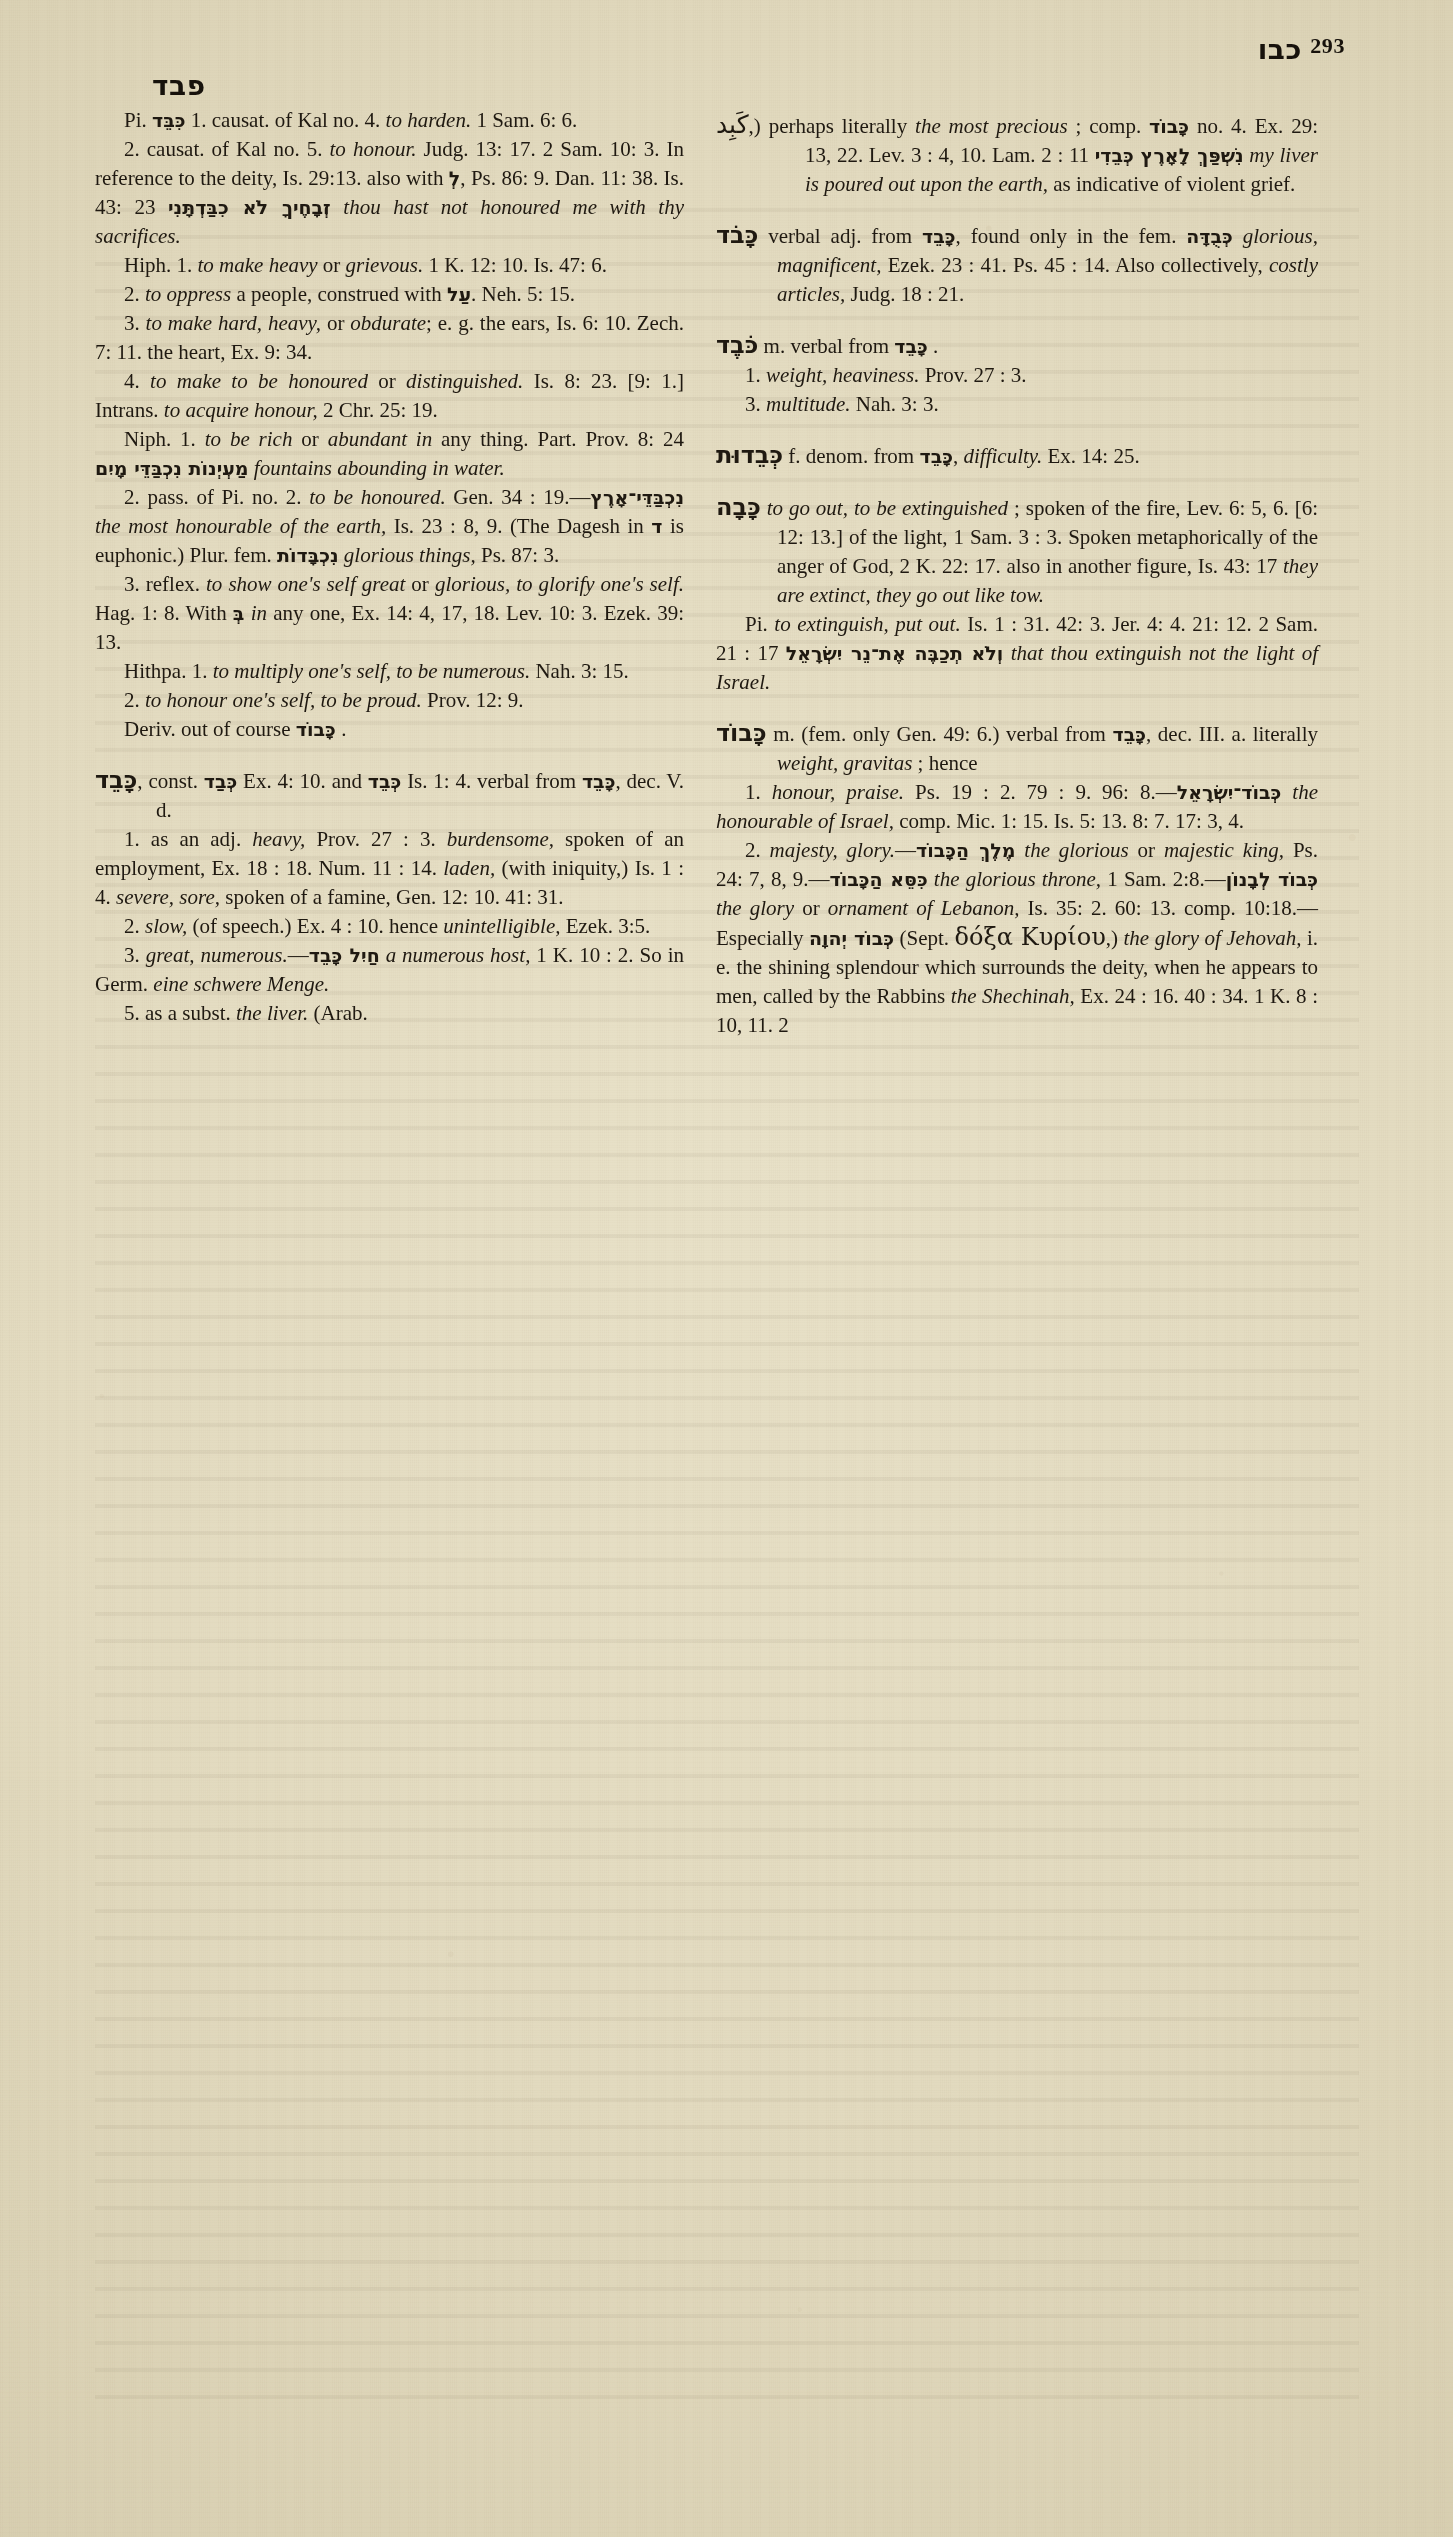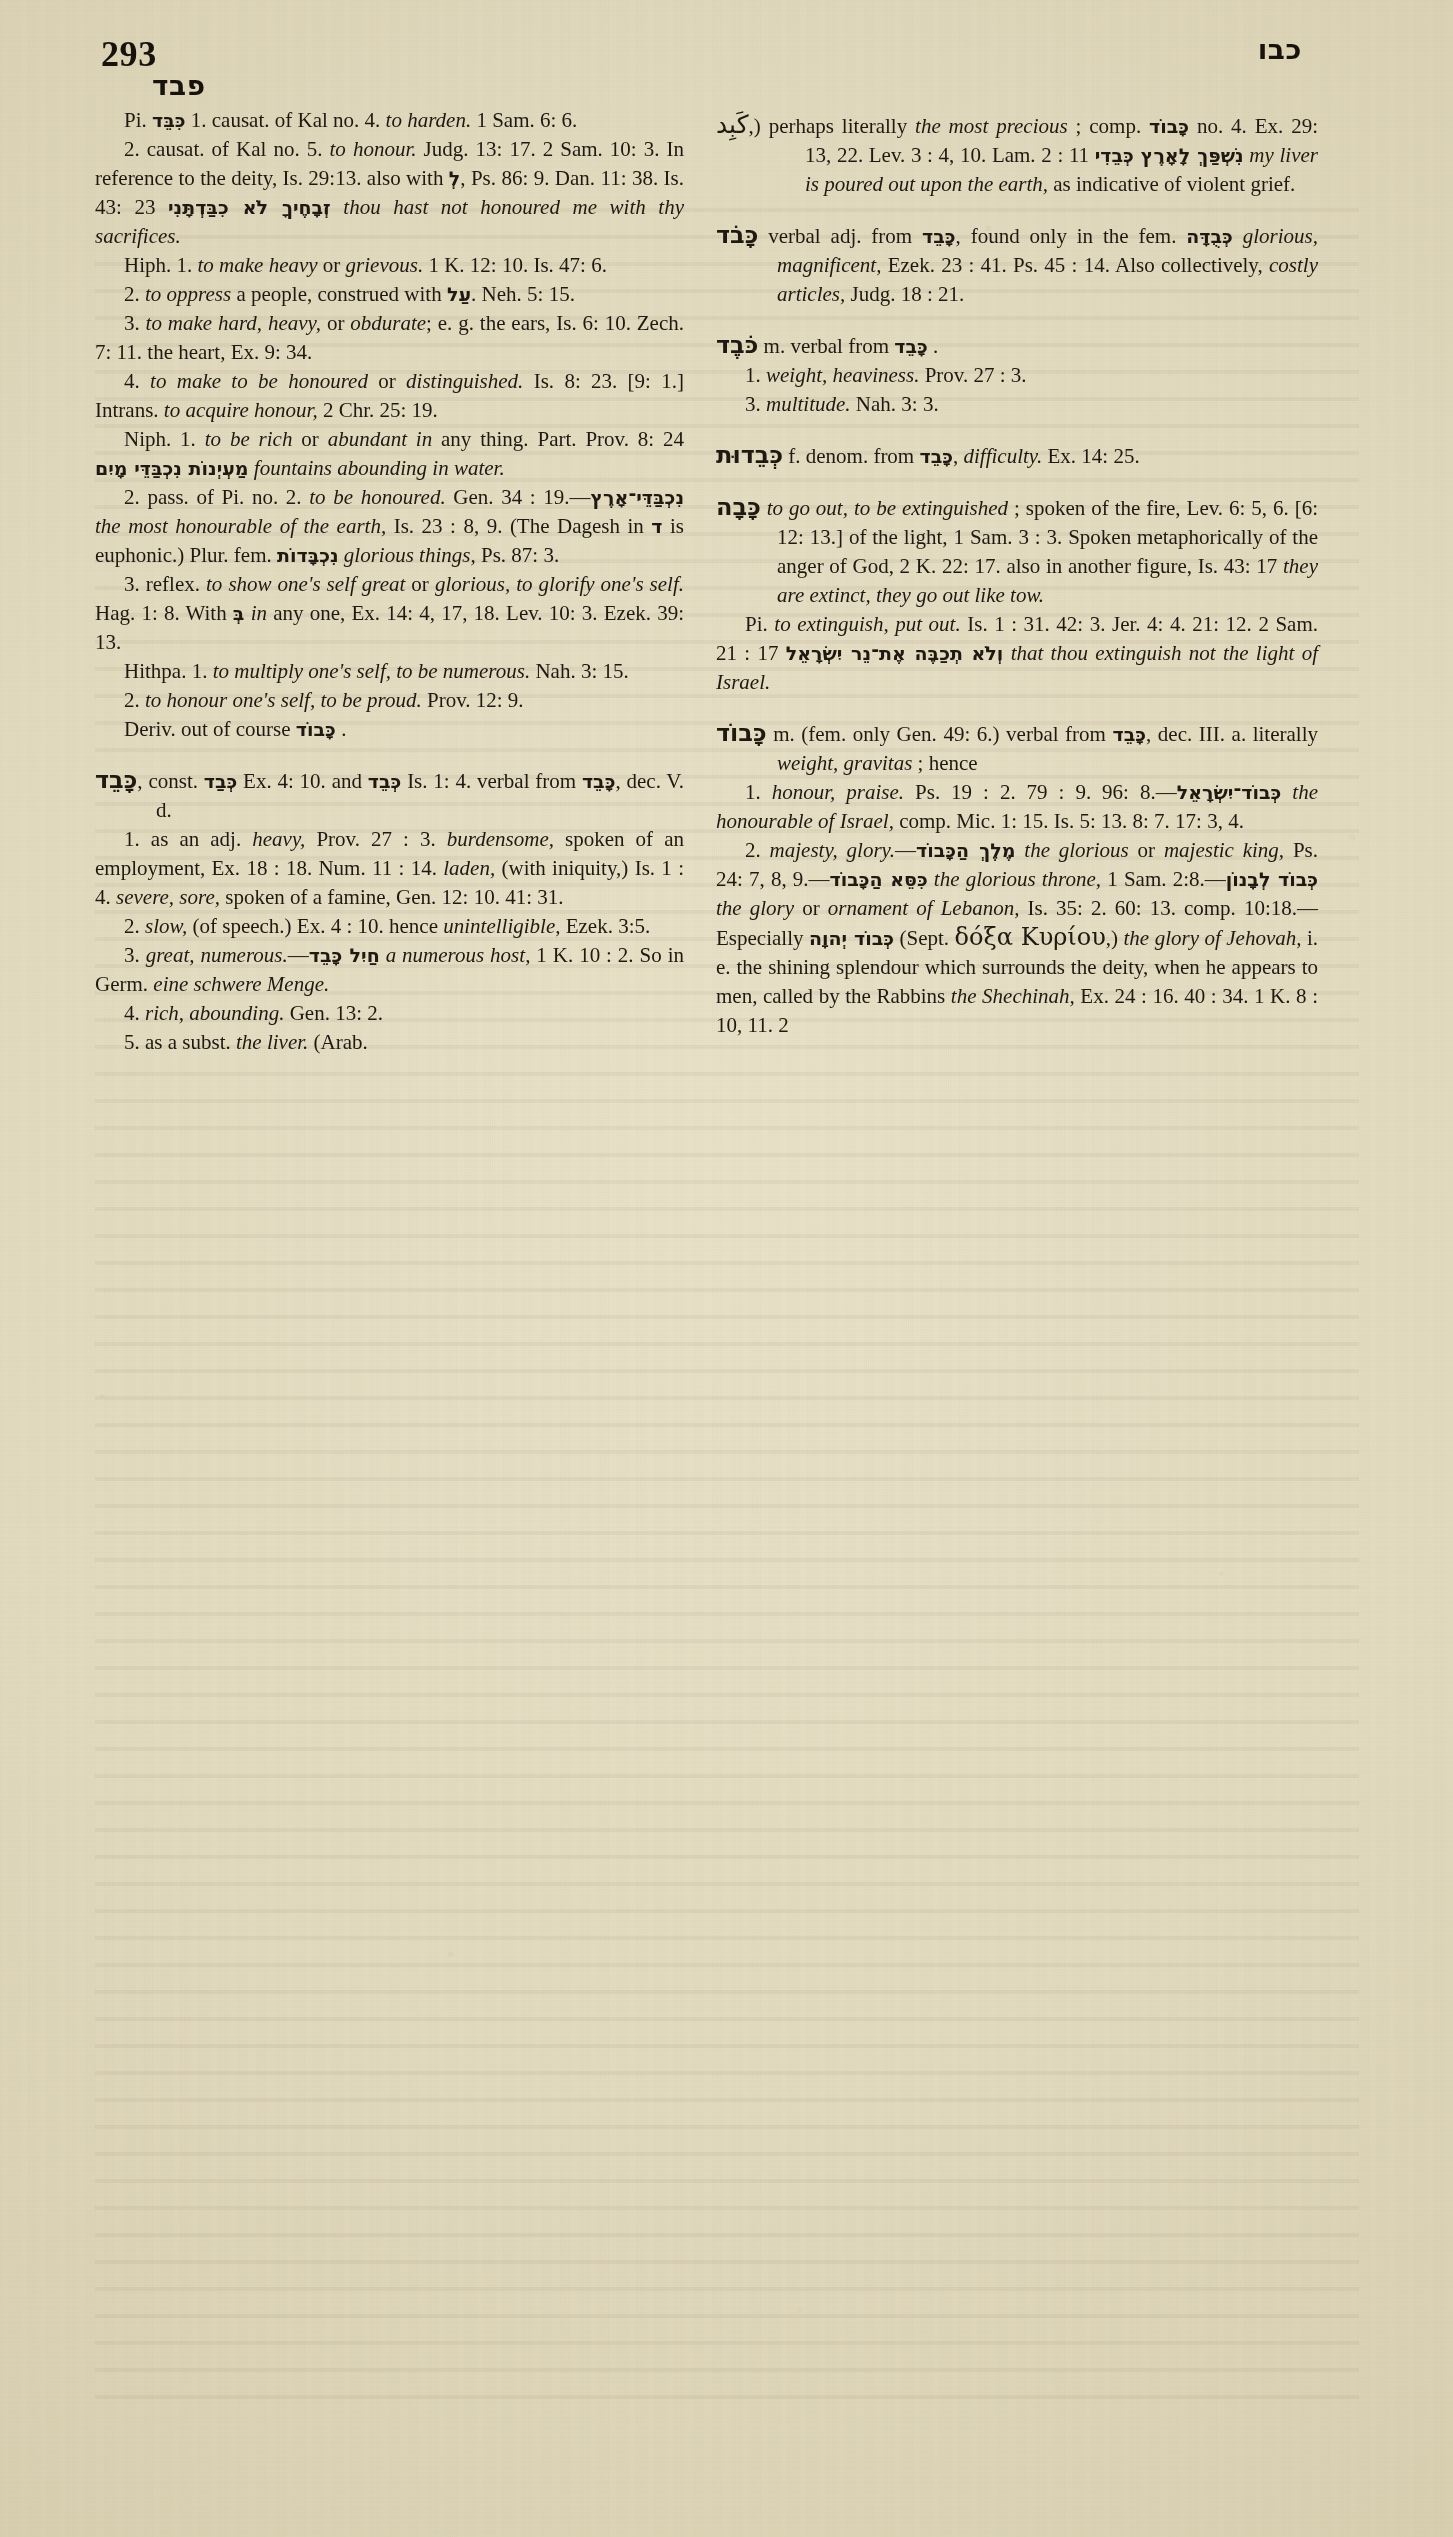--- a/index.html
+++ b/index.html
@@ -47,23 +47,23 @@
     position:absolute; top:33px; left:101px; right:101px; height:44px;
   }
   .head .hw{
     position:absolute; top:0; font-family:"DejaVu Sans", sans-serif;
     font-weight:700; font-size:28px; letter-spacing:0.6px;
     color:#1b1610; direction:rtl;
   }
   .head .hw.left { left:51px;margin-top:36px; }
   .head .hw.right{ right:51px; }
   .head .pageno{
-    position:absolute; left:0; right:8px; text-align:left;
+    position:absolute; left:0; right:8px; text-align:right;
     font-family:"Liberation Serif", serif; font-weight:700;
-    font-size:36px; color:#1b1610; letter-spacing:0.6px;
+    font-size:22px; color:#1b1610; letter-spacing:0.6px;
   }
 
   
   .cols{
     position:absolute; top:106px; left:95px; right:89px; bottom:25px;
     display:flex; gap:32px;
   }
   .col{ width:589px; position:relative; }
   .col.right{ width:602px; }
 
@@ -139,21 +139,20 @@
           <p class="para"><span>3. reflex. </span><span class="it">to show one's self great</span><span> or </span><span class="it">glorious, to glorify one's self.</span><span> Hag. 1: 8.  With </span><span class="heb">בְּ</span><span class="it"> in</span><span> any one, Ex. 14: 4, 17, 18. Lev. 10: 3. Ezek. 39: 13.</span></p>
           <p class="para"><span>Hithpa. 1. </span><span class="it">to multiply one's self, to be numerous.</span><span> Nah. 3: 15.</span></p>
           <p class="para"><span>2. </span><span class="it">to honour one's self, to be proud.</span><span> Prov. 12: 9.</span></p>
           <p class="para"><span>Deriv. out of course </span><span class="heb">כָּבוֹד</span><span> .</span></p>
         </div>
       <div>
           <p class="para entry"><span class="hebhead">כָּבֵד</span><span>, const. </span><span class="heb">כְּבַד</span><span> Ex. 4: 10. and </span><span class="heb">כְּבֵד</span><span> Is. 1: 4. verbal from </span><span class="heb">כָּבֵד</span><span>, dec. V. d.</span></p>
           <p class="para"><span>1. as an adj. </span><span class="it">heavy,</span><span> Prov. 27 : 3. </span><span class="it">burdensome,</span><span> spoken of an employment, Ex. 18 : 18. Num. 11 : 14. </span><span class="it">laden,</span><span> (with iniquity,) Is. 1 : 4. </span><span class="it">severe, sore,</span><span> spoken of a famine, Gen. 12: 10. 41: 31.</span></p>
           <p class="para"><span>2. </span><span class="it">slow,</span><span> (of speech.) Ex. 4 : 10. hence </span><span class="it">unintelligible,</span><span> Ezek. 3:5.</span></p>
           <p class="para"><span>3. </span><span class="it">great, numerous.</span><span>—</span><span class="heb">חַיִל כָּבֵד</span><span class="it"> a numerous host,</span><span> 1 K. 10 : 2.  So in Germ. </span><span class="it">eine schwere Menge.</span></p>
-          <p class="para"><span>4. </span><span class="it">rich, abounding.</span><span> Gen. 13: 2.</span></p>
           <p class="para"><span>5. as a subst. </span><span class="it">the liver.</span><span>  (Arab.</span></p>
         </div>
     </div>
 
     <div class="col right">
       <div>
           <p class="para entry2"><span class="arab">كَبِد</span><span>,)  perhaps literally </span><span class="it">the most precious</span><span> ; comp. </span><span class="heb">כָּבוֹד</span><span> no. 4. Ex. 29: 13, 22. Lev. 3 : 4, 10. Lam. 2 : 11 </span><span class="heb">נִשְׁפַּךְ לָאָרֶץ כְּבֵדִי</span><span class="it"> my liver is poured out upon the earth,</span><span> as indicative of violent grief.</span></p>
         </div>
       <div>
           <p class="para entry"><span class="hebhead">כָּבֹד</span><span> verbal adj. from </span><span class="heb">כָּבֵד</span><span>, found only in the fem. </span><span class="heb">כְּבֻדָּה</span><span class="it"> glorious, magnificent,</span><span> Ezek. 23 : 41.  Ps. 45 : 14.  Also collectively, </span><span class="it">costly articles,</span><span> Judg. 18 : 21.</span></p>

